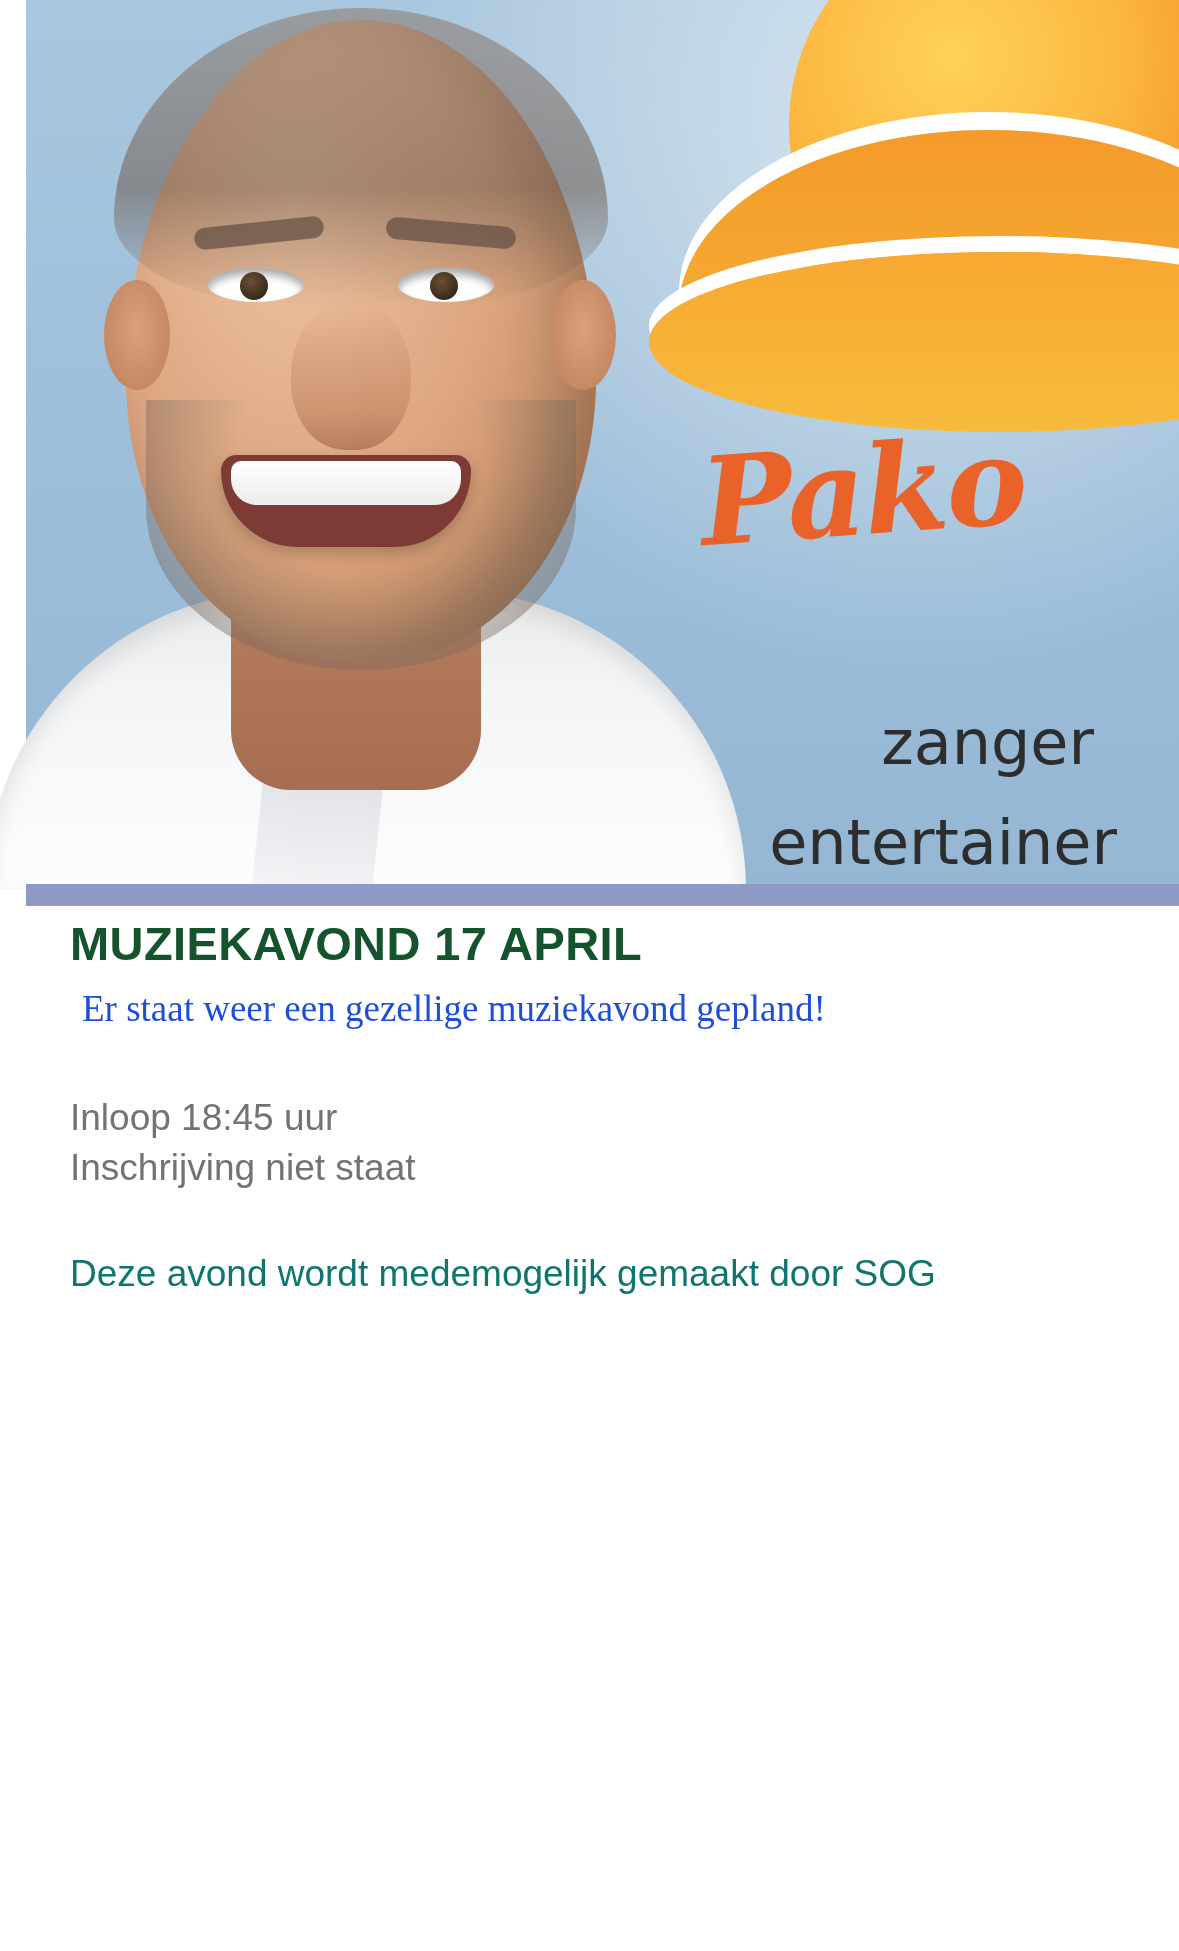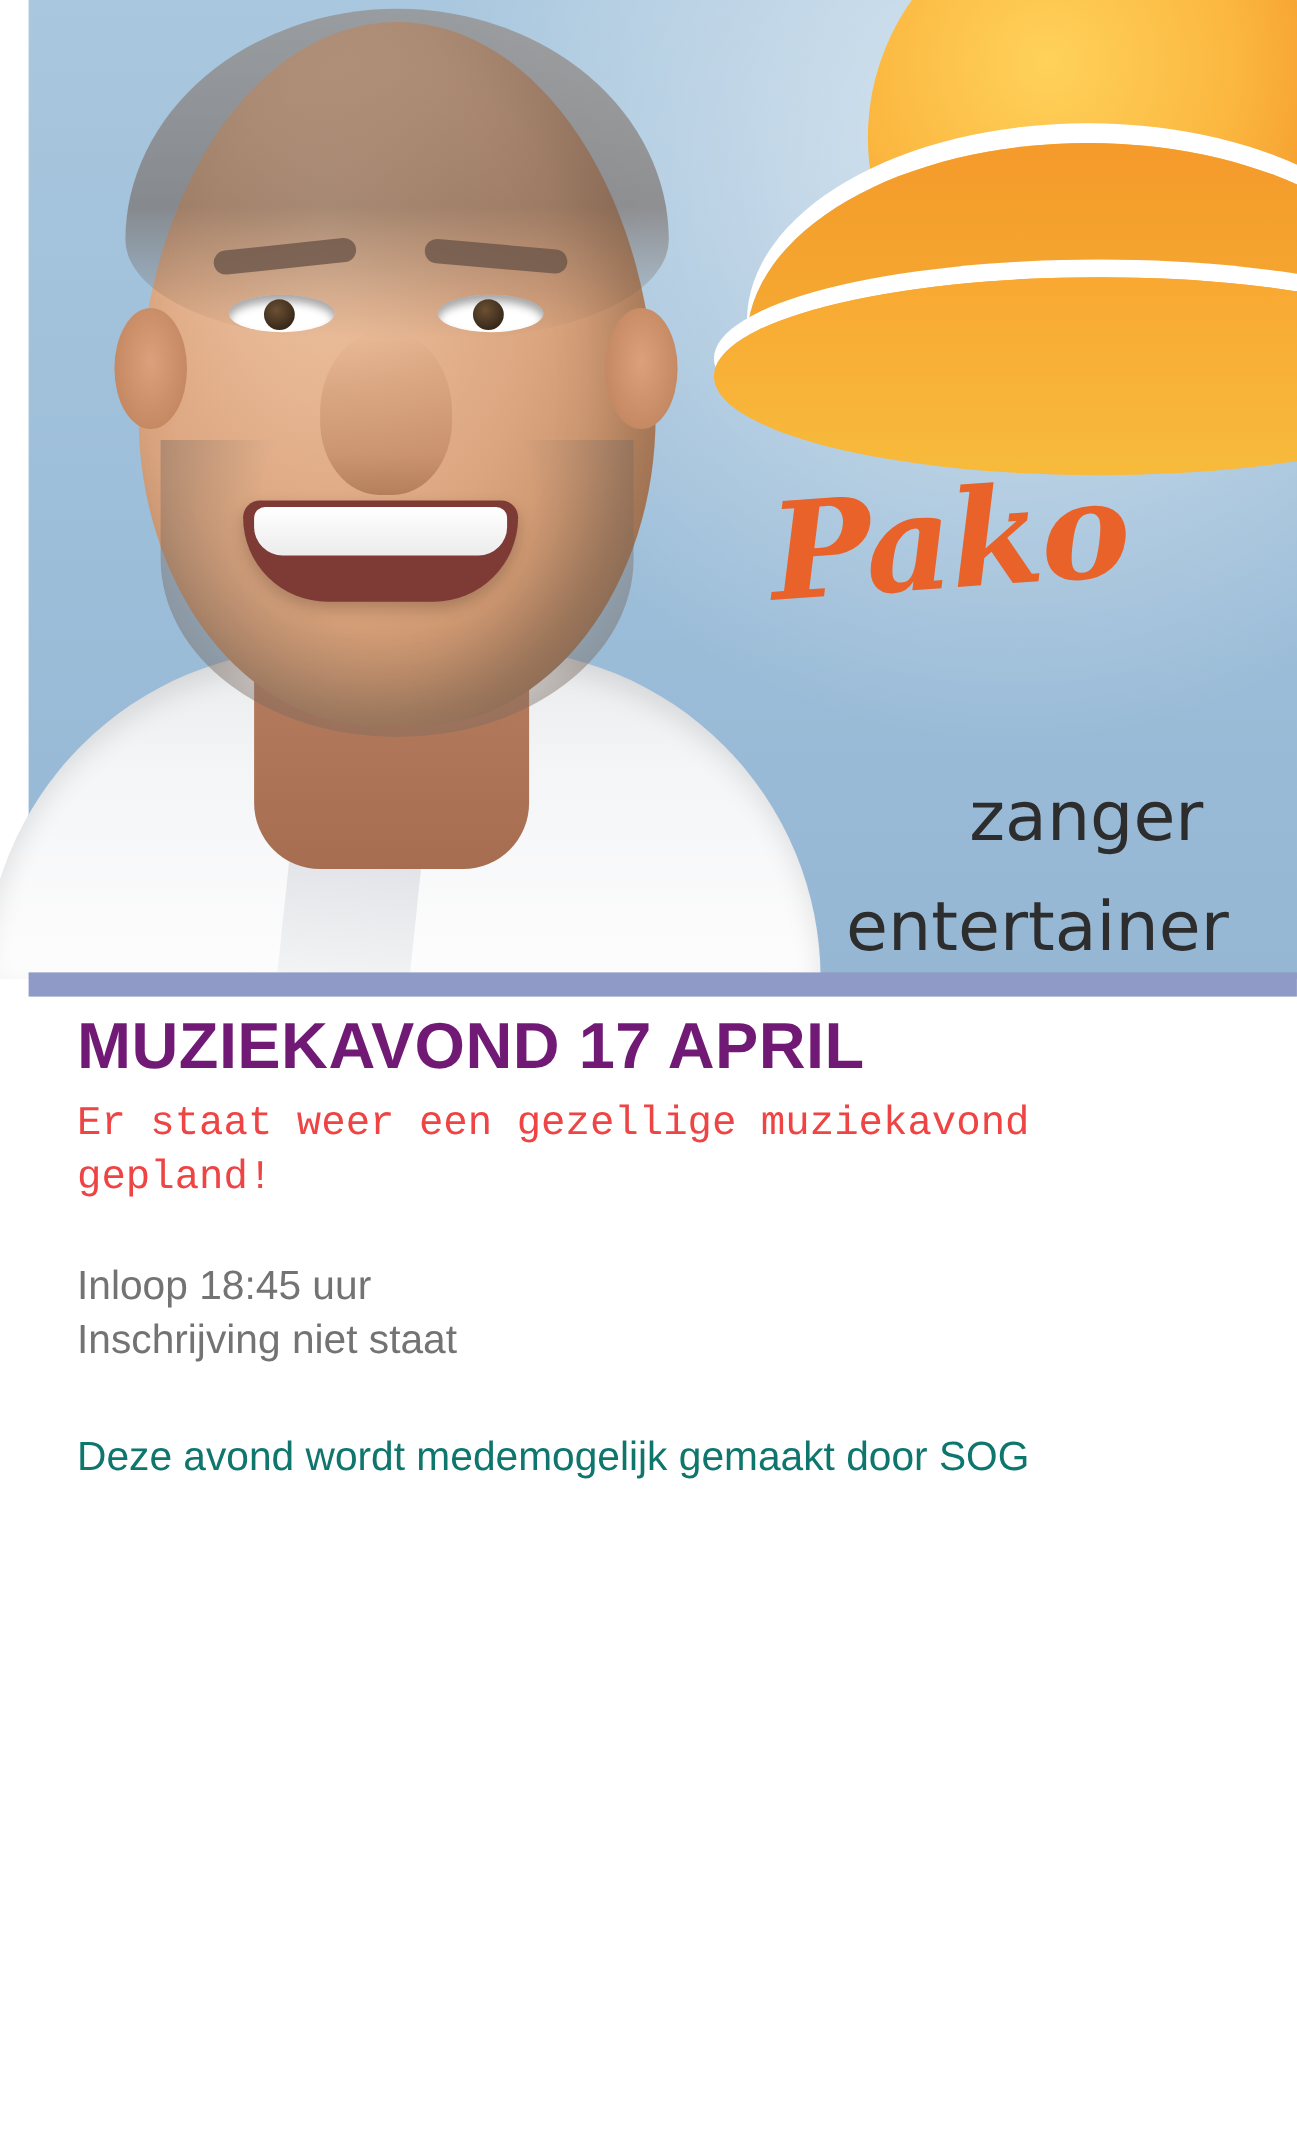--- a/index.html
+++ b/index.html
@@ -261,32 +261,32 @@
 
   
   .content {
     position: absolute;
     left: 70px;
     top: 918px;
     width: 1050px;
   }
   .headline {
     font-family: "Liberation Sans", sans-serif;
-    font-size: 59px;
+    font-size: 47px;
     line-height: 1.12;
-    color: #701a75;
+    color: #14532d;
     letter-spacing: 0.4px;
     margin: 0 0 14px 0;
   }
   .para {
-    font-family: Liberation Mono, monospace;
+    font-family: Liberation Serif, serif;
     font-size: 37px;
     line-height: 1.32;
-    color: #ef4444;
-    margin: 0;
+    color: #1d4ed8;
+    margin: 12px;
   }
   .para + .para { margin-top: 0; }
   .gap-md { height: 48px; }
   .gap-lg { height: 56px; }
   .info-line {
     font-family: "Liberation Sans", sans-serif;
     font-size: 37px;
     line-height: 1.34;
     color: #737373;
   }

